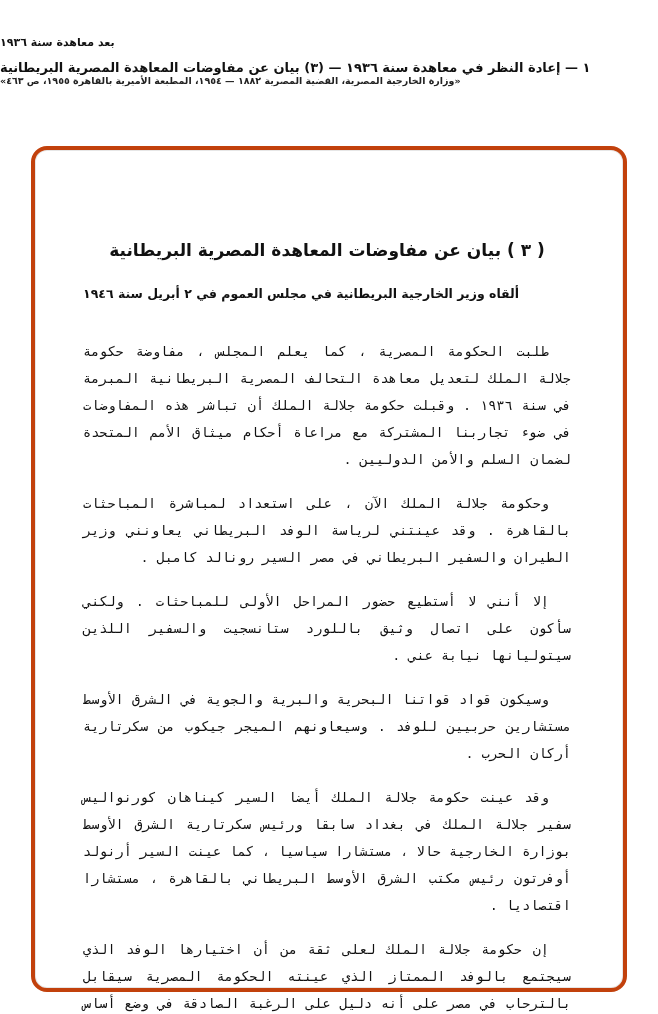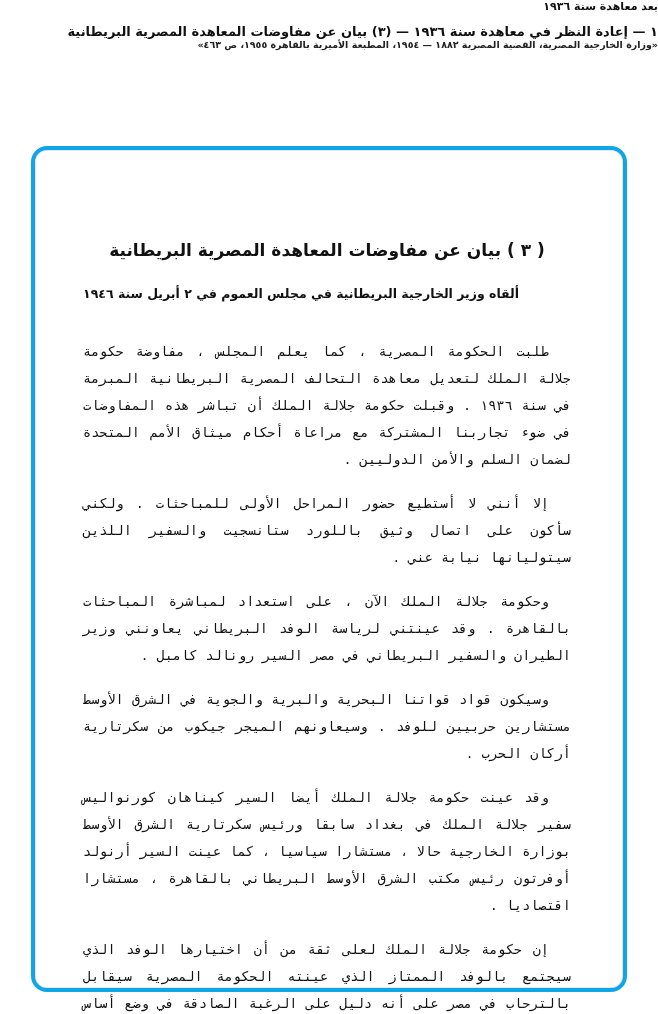--- a/index.html
+++ b/index.html
@@ -10,21 +10,22 @@
   body {
     width: 658px;
     height: 1014px;
     position: relative;
     font-family: "DejaVu Sans", sans-serif;
     color: #111111;
     overflow: hidden;
   }
   .citation-header {
     direction: rtl;
-    text-align: right;
+    text-align: left;
+    padding-top: 36px;
   }
   .citation-line-1 {
     font-size: 11px;
     font-weight: bold;
     letter-spacing: 0.5px;
   }
   .citation-line-2 {
     font-size: 13px;
     font-weight: bold;
     margin-top: 11px;
@@ -34,21 +35,21 @@
     font-weight: bold;
     color: #222;
   }
   .doc-box {
     position: absolute;
     left: 31px;
     top: 146px;
     width: 596px;
     height: 846px;
     box-sizing: border-box;
-    border: 4px solid #0ea5e9;
+    border: 4px solid #c2410c;
     border-radius: 16px;
     background: #ffffff;
     box-shadow: 0 0 0 1px #e6e6e6 inset;
   }
   .doc-inner {
     direction: rtl;
     padding: 90px 52px 0 48px;
   }
   .doc-title {
     text-align: center;
@@ -82,20 +83,20 @@
   <div class="citation-line-2">١ — إعادة النظر في معاهدة سنة ١٩٣٦ — (٣) بيان عن مفاوضات المعاهدة المصرية البريطانية</div>
   <div class="citation-line-3">«وزارة الخارجية المصرية، القضية المصرية ١٨٨٢ — ١٩٥٤، المطبعة الأميرية بالقاهرة ١٩٥٥، ص ٤٦٣»</div>
 </div>
 
 <div class="doc-box">
   <div class="doc-inner">
     <h1 class="doc-title">( ٣ ) بيان عن مفاوضات المعاهدة المصرية البريطانية</h1>
     <h2 class="doc-subtitle">ألقاه وزير الخارجية البريطانية في مجلس العموم في ٢ أبريل سنة ١٩٤٦</h2>
     <div class="doc-body">
       <p>طلبت الحكومة المصرية ، كما يعلم المجلس ، مفاوضة حكومة جلالة الملك لتعديل معاهدة التحالف المصرية البريطانية المبرمة في سنة ١٩٣٦ . وقبلت حكومة جلالة الملك أن تباشر هذه المفاوضات في ضوء تجاربنا المشتركة مع مراعاة أحكام ميثاق الأمم المتحدة لضمان السلم والأمن الدوليين .</p>
+      <p>وحكومة جلالة الملك الآن ، على استعداد لمباشرة المباحثات بالقاهرة . وقد عينتني لرياسة الوفد البريطاني يعاونني وزير الطيران والسفير البريطاني في مصر السير رونالد كامبل .</p>
       <p>إلا أنني لا أستطيع حضور المراحل الأولى للمباحثات .  ولكني سأكون على اتصال وثيق باللورد ستانسجيت والسفير اللذين سيتوليانها نيابة عني .</p>
-      <p>وحكومة جلالة الملك الآن ، على استعداد لمباشرة المباحثات بالقاهرة . وقد عينتني لرياسة الوفد البريطاني يعاونني وزير الطيران والسفير البريطاني في مصر السير رونالد كامبل .</p>
       <p>وسيكون قواد قواتنا البحرية والبرية والجوية في الشرق الأوسط مستشارين حربيين للوفد . وسيعاونهم الميجر جيكوب من سكرتارية أركان الحرب .</p>
       <p>وقد عينت حكومة جلالة الملك أيضا السير كيناهان كورنواليس سفير جلالة الملك في بغداد سابقا ورئيس سكرتارية الشرق الأوسط بوزارة الخارجية حالا ، مستشارا سياسيا ، كما عينت السير أرنولد أوفرتون رئيس مكتب الشرق الأوسط البريطاني بالقاهرة ، مستشارا اقتصاديا .</p>
       <p>إن حكومة جلالة الملك لعلى ثقة من أن اختيارها الوفد الذي سيجتمع بالوفد الممتاز الذي عينته الحكومة المصرية سيقابل بالترحاب في مصر على أنه دليل على الرغبة الصادقة في وضع أساس مكين للعلاقات بين البلادين — تلك العلاقات التي وصلت بهما إلى درجة عالية من التآخي في أثناء سنين الحرب العصيبة .</p>
     </div>
   </div>
 </div>
 
 </body></html>

